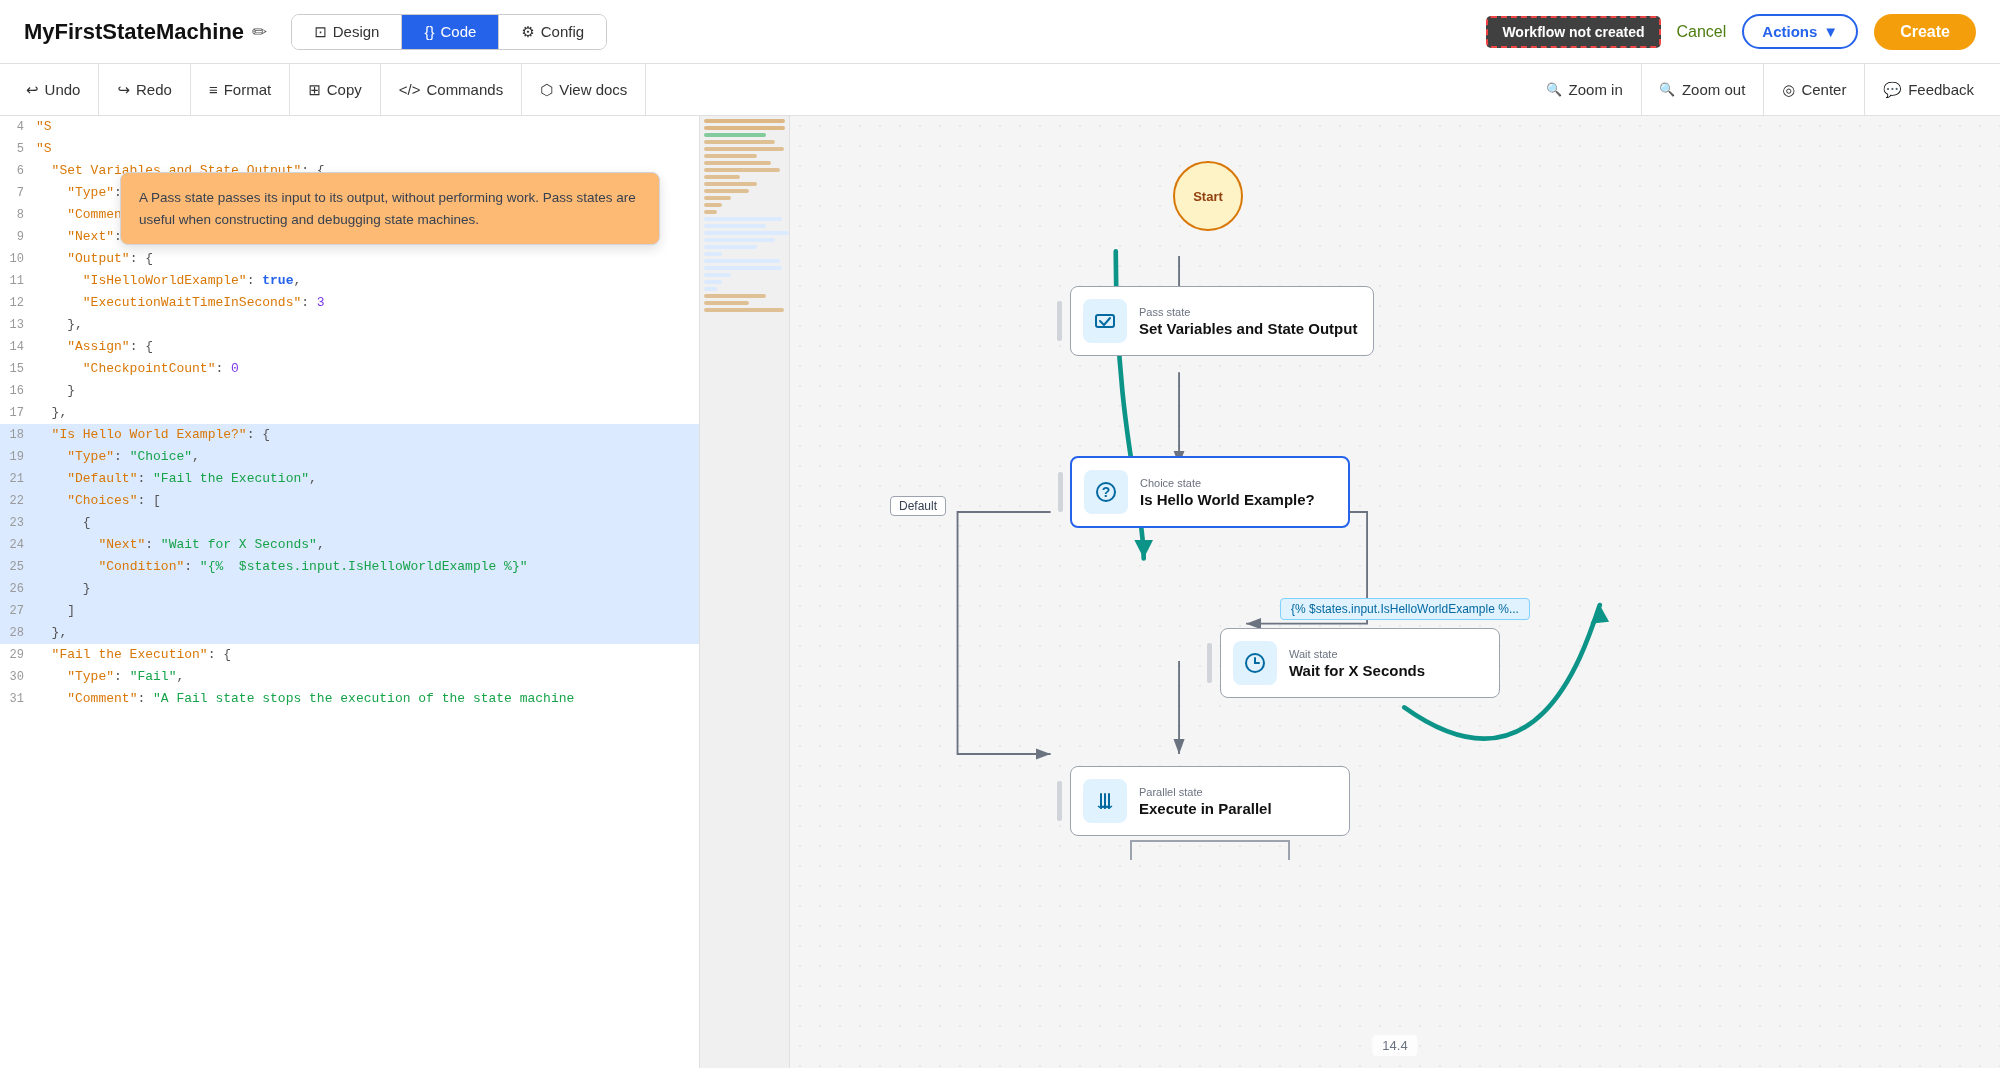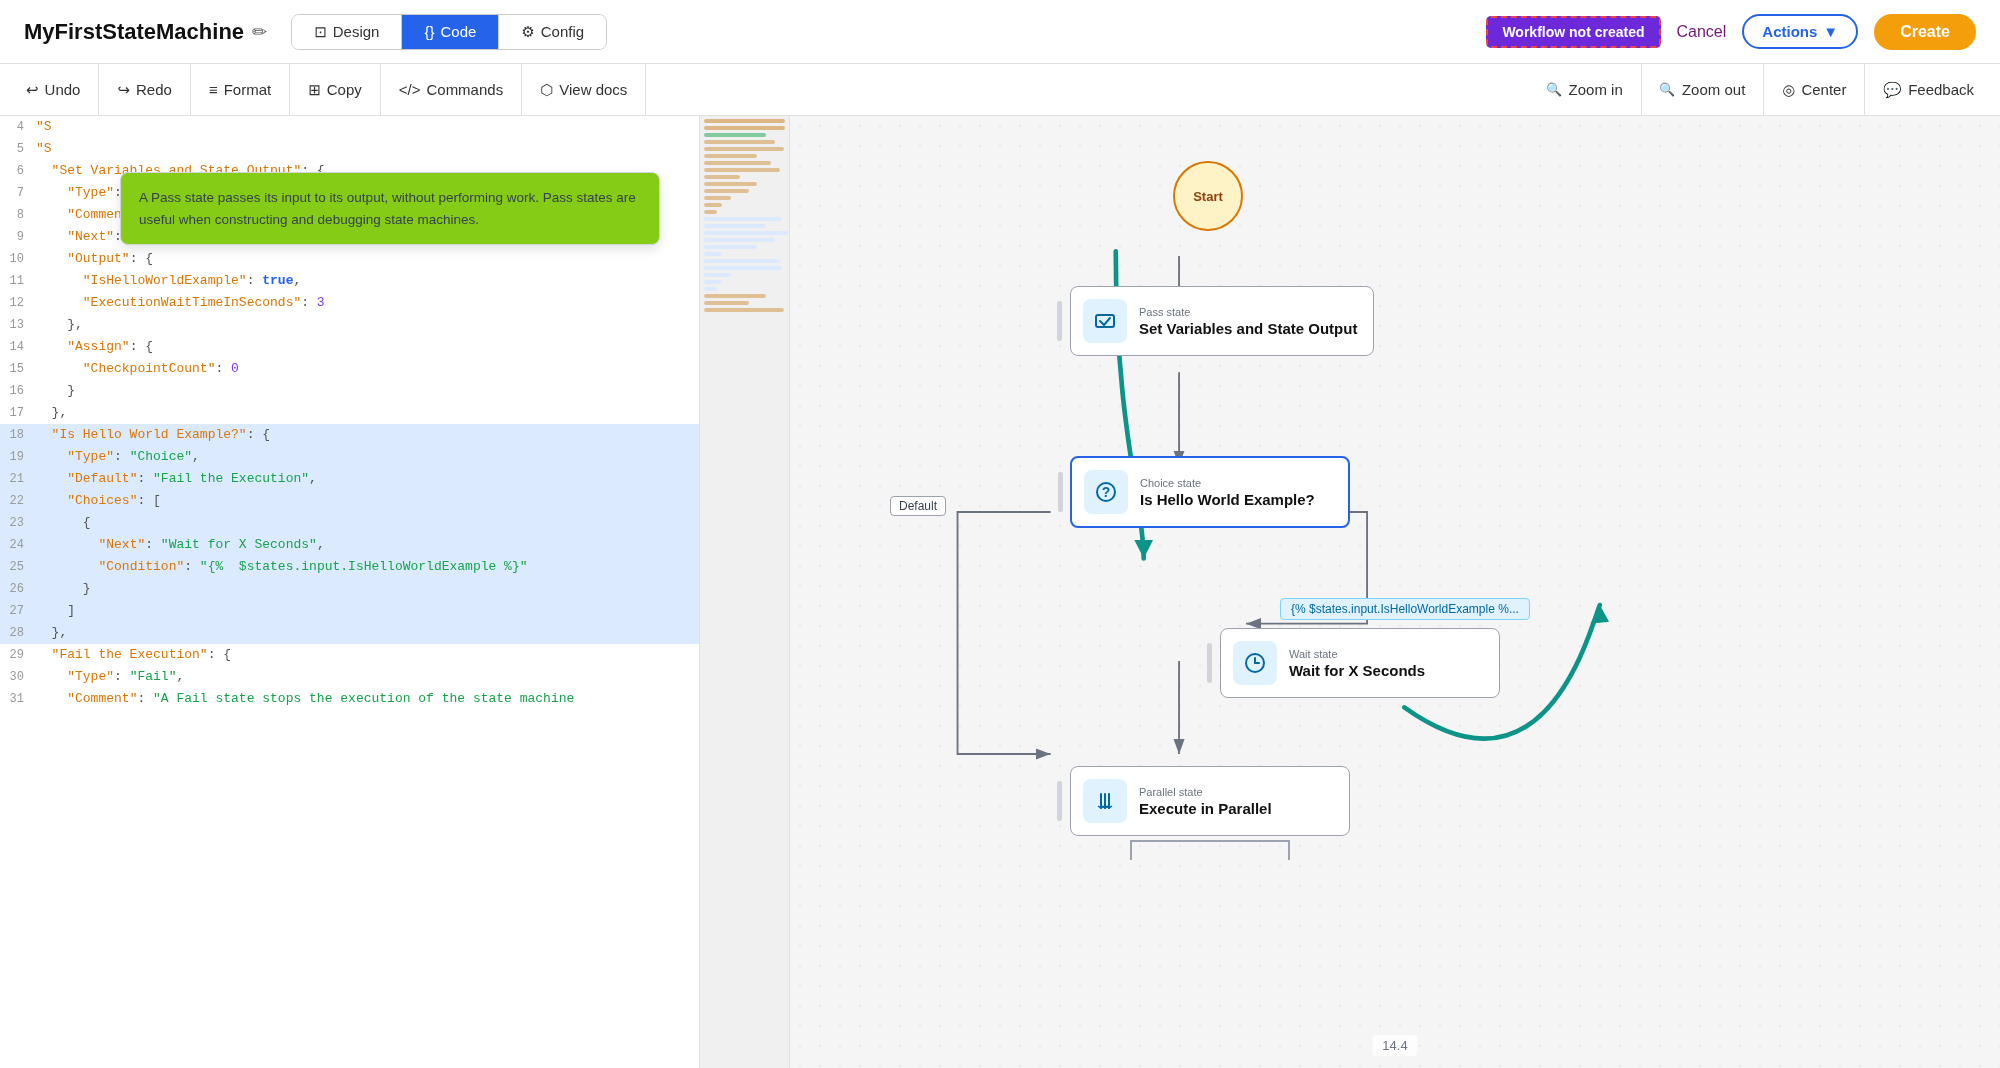--- a/index.html
+++ b/index.html
@@ -51,31 +51,31 @@
     .tab-btn + .tab-btn {
       border-left: 1.5px solid #ccc;
     }
     .header-right {
       margin-left: auto;
       display: flex;
       align-items: center;
       gap: 16px;
     }
     .workflow-status {
-      background: #6d28d9;
+      background: #404040;
       color: #fff;
       font-size: 14px;
       font-weight: 600;
       padding: 6px 14px;
       border-radius: 5px;
       border: 2px dashed #ef4444;
     }
     .cancel-btn {
       font-size: 16px;
-      color: #701a75;
+      color: #4d7c0f;
       cursor: pointer;
       background: none;
       border: none;
       font-weight: 500;
     }
     .actions-btn {
       display: flex;
       align-items: center;
       gap: 6px;
       border: 2px solid #2563eb;
@@ -193,21 +193,21 @@
     .c-str { color: #16a34a; }
     .c-num { color: #7c3aed; }
     .c-bool { color: #2563eb; font-weight: bold; }
     .c-punc { color: #555; }
 
     
     .tooltip-box {
       position: absolute;
       top: 56px;
       left: 120px;
-      background: #84cc16;
+      background: #fdba74;
       border: 1px solid #d1d5db;
       border-radius: 8px;
       padding: 14px 18px;
       width: 540px;
       font-size: 13.5px;
       color: #374151;
       line-height: 1.6;
       z-index: 100;
       box-shadow: 0 4px 12px rgba(0,0,0,0.12);
     }

